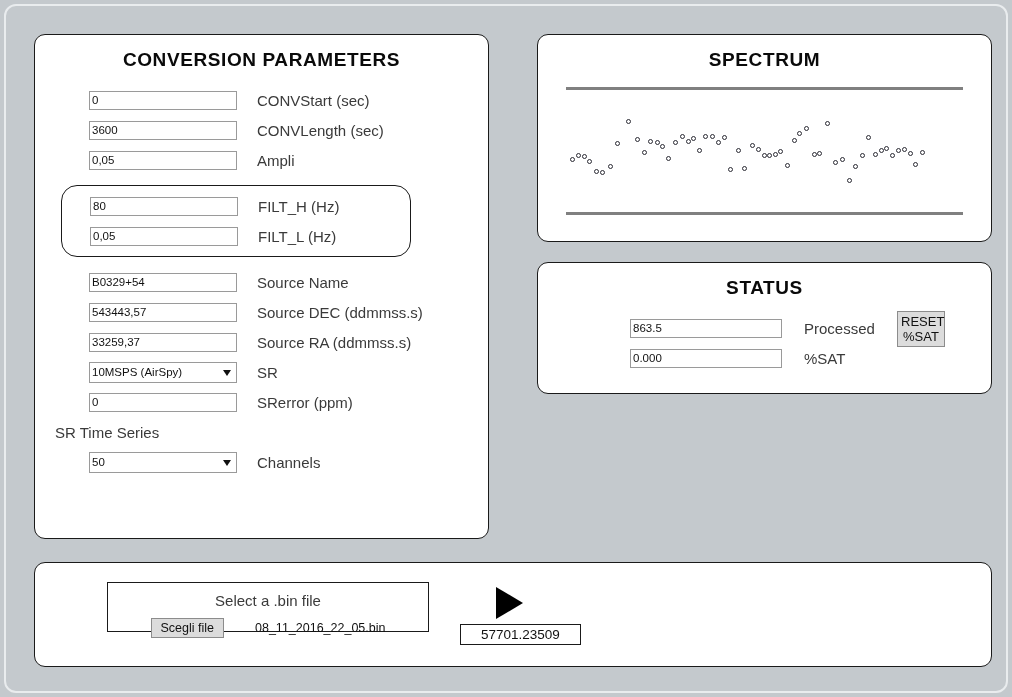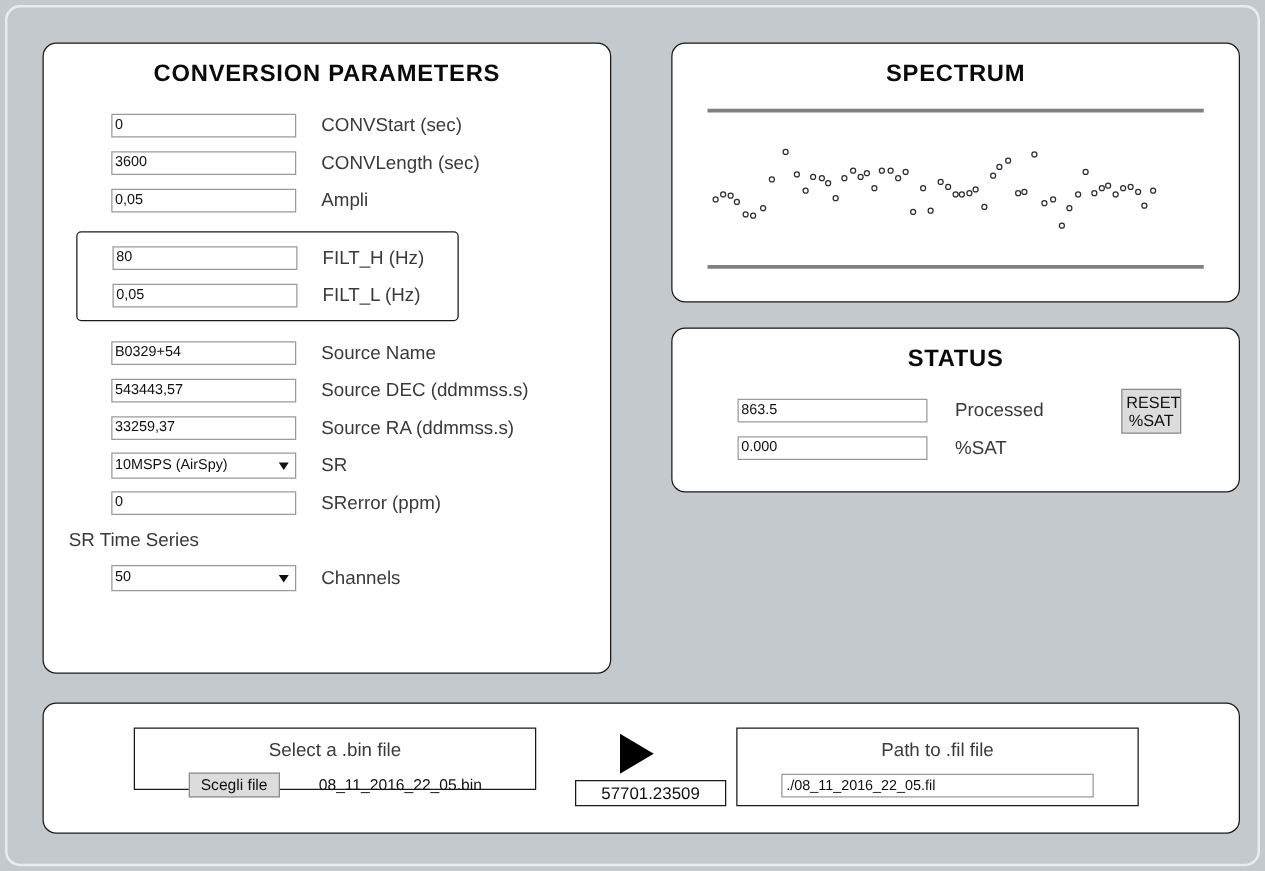--- a/index.html
+++ b/index.html
@@ -74,23 +74,23 @@
     pointer-events:none;
   }
   .field-label {
     margin-left:20px;
     font-size:15px;
     color:#3a3a3a;
     white-space:nowrap;
   }
   .filt-group {
     margin:10px 0 10px 26px;
-    width:306px;
+    width:350px;
     border:1.5px solid #1a1a1a;
-    border-radius:4px;
+    border-radius:16px;
     padding:5px 0 5px 0;
   }
   .filt-group .txt-input { margin-left:28px; }
   .filt-group .field-label { margin-left:20px; }
 
   
   #spectrum-panel { left:531px; top:28px; width:455px; height:208px; }
   .spec-plot { position:relative; margin:8px 28px 0 28px; height:140px; }
   .spec-rule { position:absolute; left:0; right:0; height:3px; background:#808080; }
   .spec-rule.top { top:8px; }
@@ -98,21 +98,21 @@
   .spec-dot {
     position:absolute;
     width:5px; height:5px;
     border:1px solid #2b2b34;
     border-radius:50%;
     background:#fff;
   }
 
   
   #status-panel { left:531px; top:256px; width:455px; height:132px; }
-  .status-rows { margin-top:14px; position:relative; }
+  .status-rows { margin-top:14px; position:relative;padding-left:40px; }
   .status-row { display:flex; align-items:center; height:30px; }
   .status-row .txt-input { width:152px; margin-left:52px; }
   .status-row .field-label { margin-left:22px; }
   #reset-sat-button {
     position:absolute;
     right:46px; top:-2px;
     width:48px;
     padding:2px 3px;
     background:#dcdcdc;
     border:1px solid #8c8c8c;
@@ -340,21 +340,17 @@
         <div class="file-box-title">Select a .bin file</div>
         <div class="file-choose-row">
           <span id="choose-file-button">Scegli file</span>
           <span id="bin-file-name">08_11_2016_22_05.bin</span>
         </div>
       </div>
 
       <div id="run-button"></div>
       <div id="mjd-box">57701.23509</div>
 
-      <div class="file-box" id="fil-file-box">
-        <div class="file-box-title">Path to .fil file</div>
-        <input id="fil-path-input" type="text" value="./08_11_2016_22_05.fil" style="">
-      </div>
 
     </div>
   </div>
 
 </div>
 
 </body></html>

